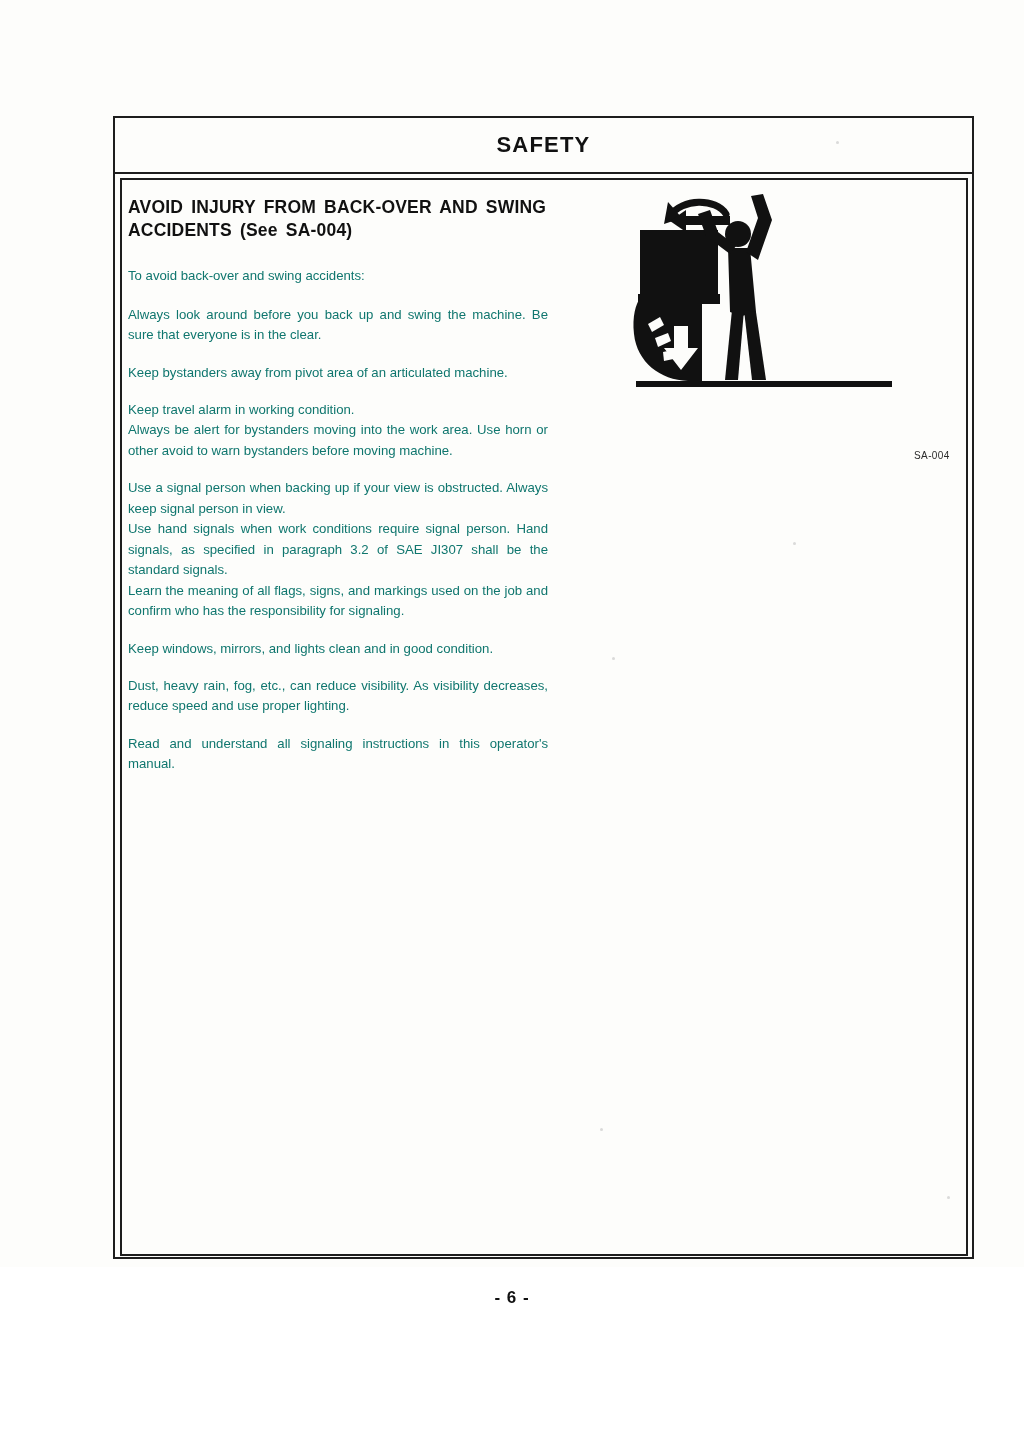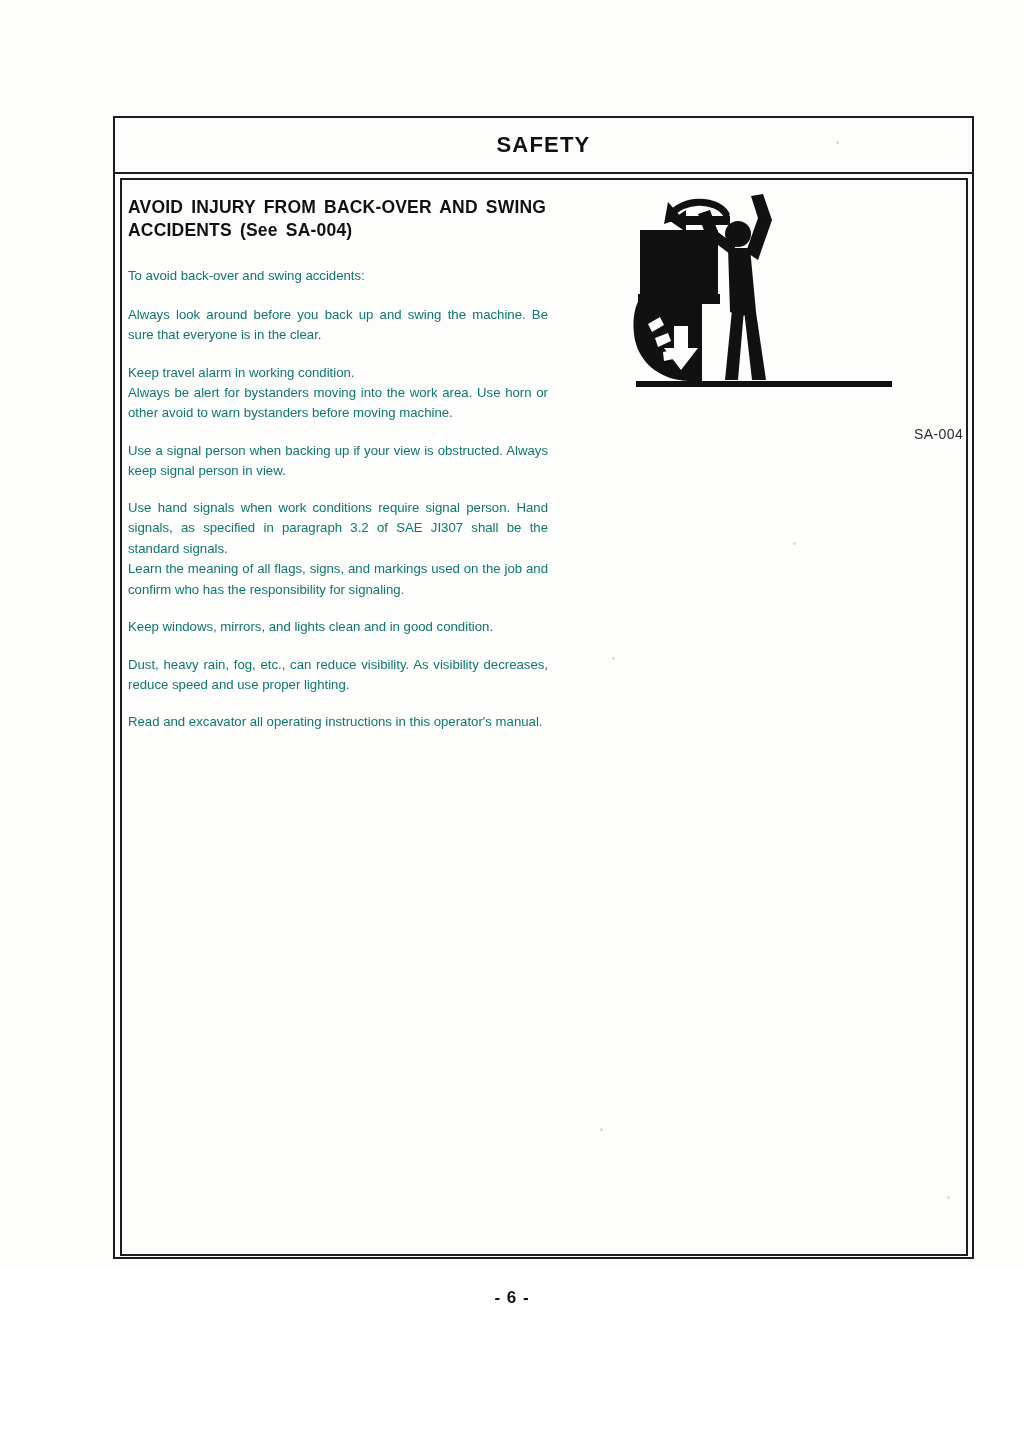--- a/index.html
+++ b/index.html
@@ -87,41 +87,40 @@
 
   .para {
     font-size: 13.2px;
     line-height: 1.55;
     color: #0f766e;
     margin: 0 0 17px 0;
     text-align: justify;
   }
   .para.tight {
     margin-bottom: 0;
-    margin-top: 16px;
   }
   .para.lead {
     margin-bottom: 18px;
   }
 
   
   .illo {
     position: absolute;
     left: 630px;
     top: 188px;
     width: 285px;
     height: 250px;
   }
   .illo svg { display: block; }
 
   .illo-code {
     position: absolute;
     left: 914px;
-    top: 426px;
-    font-size: 14px;
+    top: 450px;
+    font-size: 10px;
     letter-spacing: 0.4px;
     color: #2b2b2b;
   }
 
   
   .page-number {
     position: absolute;
     left: 0;
     top: 1288px;
     width: 1024px;
@@ -151,28 +150,29 @@
     <div class="header-title">SAFETY</div>
   </div>
 
   <div class="content-box"></div>
 
   <div class="text-col">
     <h1 class="section-title">AVOID INJURY FROM BACK-OVER AND SWING ACCIDENTS (See SA-004)</h1>
 
     <p class="para lead">To avoid back-over and swing accidents:</p>
     <p class="para">Always look around before you back up and swing the machine.  Be sure that everyone is in the clear.</p>
+    <p class="para">Keep bystanders away from pivot area of an articulated machine.</p>
     <p class="para tight">Keep travel alarm in working condition.</p>
     <p class="para">Always be alert for bystanders moving into the work area.  Use horn or other avoid to warn bystanders before moving machine.</p>
     <p class="para tight">Use a signal person when backing up if your view is obstructed.  Always keep signal person in view.</p>
     <p class="para tight">Use hand signals when work conditions require signal person.  Hand signals, as specified in paragraph 3.2 of SAE JI307 shall be the standard signals.</p>
     <p class="para">Learn the meaning of all flags, signs, and markings used on the job and confirm who has the responsibility for signaling.</p>
     <p class="para">Keep windows, mirrors, and lights clean and in good condition.</p>
     <p class="para">Dust, heavy rain, fog, etc., can reduce visibility.  As visibility decreases, reduce speed and use proper lighting.</p>
-    <p class="para">Read and excavator all operating instructions in this operator's manual.</p>
+    <p class="para">Read and understand all signaling instructions in this operator's manual.</p>
   </div>
 
   <div class="illo">
     <svg width="285" height="250" viewBox="0 0 285 250" xmlns="http://www.w3.org/2000/svg">
 
       <path d="M40 28 C52 10, 86 10, 96 26" stroke="#111" stroke-width="7" fill="none" stroke-linecap="round"></path>
       <polygon points="38,14 52,30 34,36" fill="#111"></polygon>
       <rect x="56" y="28" width="44" height="9" fill="#111"></rect>
       <polygon points="56,22 56,44 40,33" fill="#111"></polygon>
 

